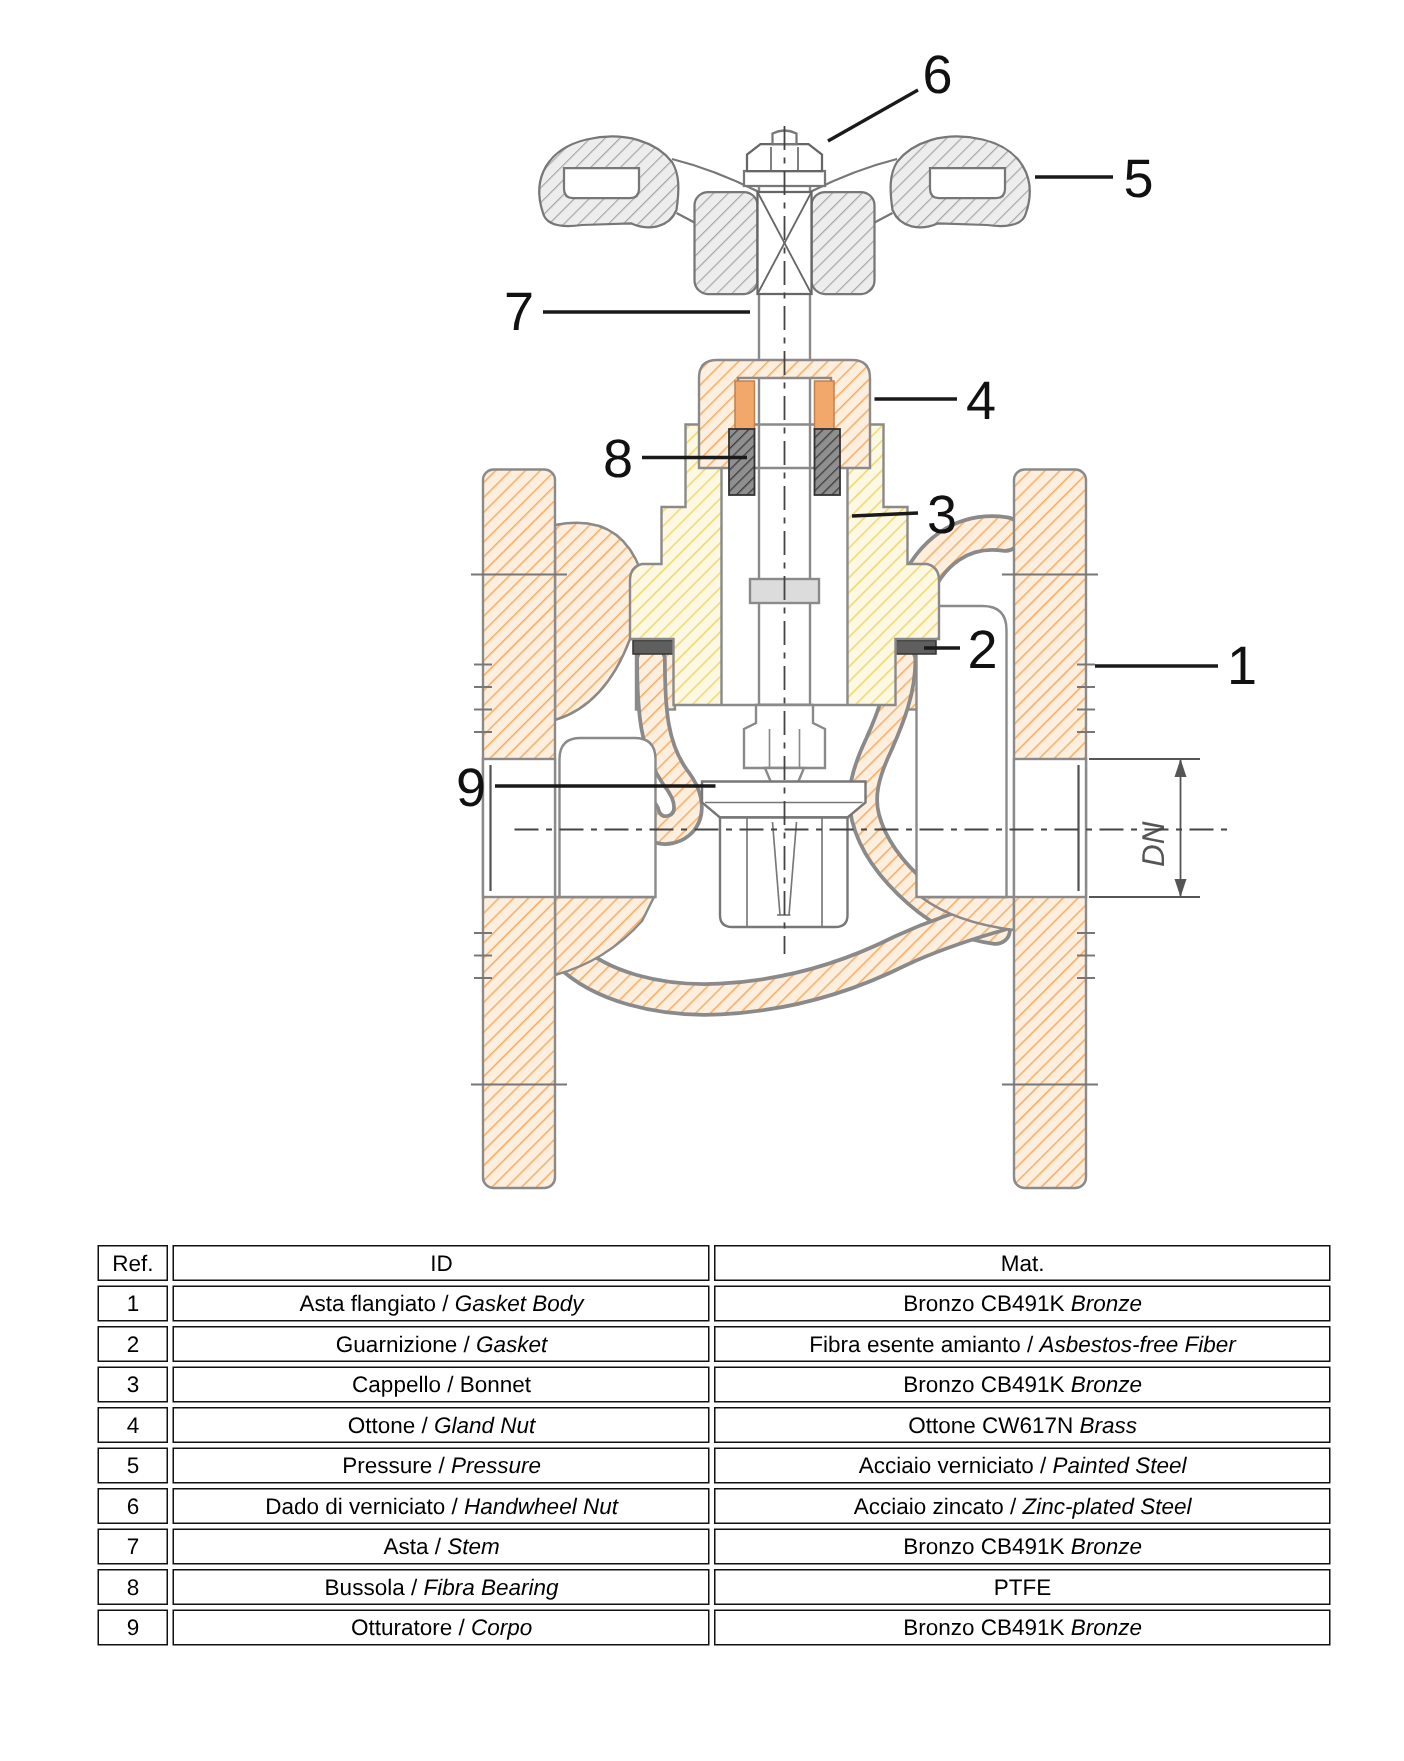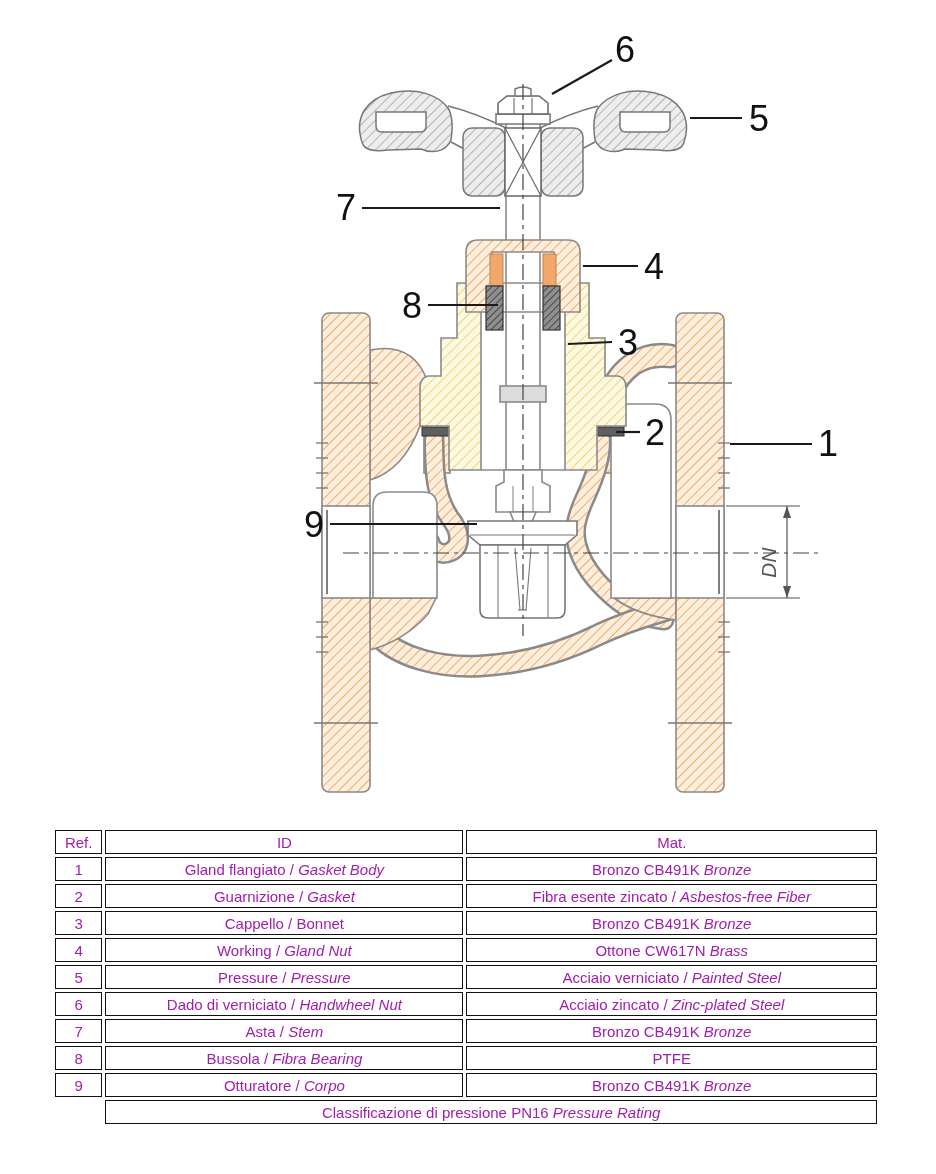--- a/index.html
+++ b/index.html
@@ -1,23 +1,23 @@
 <!DOCTYPE html>
 <html><head>
 <meta charset="utf-8">
 <style>
   html,body{margin:0;padding:0;background:#ffffff;}
   .page{position:relative;width:936px;height:1174px;background:#fff;overflow:hidden;
         font-family:"Liberation Sans", sans-serif;}
   .drawing{position:absolute;left:0;top:0;}
   .callout-num{font-family:"Liberation Sans", sans-serif;font-size:36px;fill:#111;}
   .dn-text{font-family:"Liberation Sans", sans-serif;font-style:italic;font-size:21px;fill:#555;}
-  .parts-table{position:absolute;left:52px;top:827px;width:828px;
+  .parts-table{position:absolute;left:62px;top:827px;width:828px;
         border-collapse:separate;border-spacing:3px;table-layout:fixed;
-        font-size:15px;color:#a21caf;}
+        font-size:15px;color:#000000;}
   .parts-table td{border:1.6px solid #111;text-align:center;vertical-align:middle;
         height:22px;padding:0 4px;overflow:hidden;white-space:nowrap;}
   .parts-table td.filler{border:none;}
   .parts-table i{font-style:italic;}
   .col-ref{width:47px;}
   .col-id{width:356px;}
   .col-mat{width:408px;}
 </style>
 </head>
 <body>
@@ -198,36 +198,36 @@
         <col class="col-mat">
       </colgroup>
     <tbody>
       <tr>
         <td>Ref.</td>
         <td>ID</td>
         <td>Mat.</td>
       </tr>
       <tr>
         <td>1</td>
-        <td><span>Gland flangiato / </span><i>Gasket Body</i></td>
+        <td><span>Asta flangiato / </span><i>Gasket Body</i></td>
         <td><span>Bronzo CB491K </span><i>Bronze</i></td>
       </tr>
       <tr>
         <td>2</td>
         <td><span>Guarnizione / </span><i>Gasket</i></td>
-        <td><span>Fibra esente zincato / </span><i>Asbestos-free Fiber</i></td>
+        <td><span>Fibra esente amianto / </span><i>Asbestos-free Fiber</i></td>
       </tr>
       <tr>
         <td>3</td>
         <td><span>Cappello / Bonnet</span><i></i></td>
         <td><span>Bronzo CB491K </span><i>Bronze</i></td>
       </tr>
       <tr>
         <td>4</td>
-        <td><span>Working / </span><i>Gland Nut</i></td>
+        <td><span>Ottone / </span><i>Gland Nut</i></td>
         <td><span>Ottone CW617N </span><i>Brass</i></td>
       </tr>
       <tr>
         <td>5</td>
         <td><span>Pressure / </span><i>Pressure</i></td>
         <td><span>Acciaio verniciato / </span><i>Painted Steel</i></td>
       </tr>
       <tr>
         <td>6</td>
         <td><span>Dado di verniciato / </span><i>Handwheel Nut</i></td>
@@ -241,21 +241,15 @@
       <tr>
         <td>8</td>
         <td><span>Bussola / </span><i>Fibra Bearing</i></td>
         <td><span>PTFE</span><i></i></td>
       </tr>
       <tr>
         <td>9</td>
         <td><span>Otturatore / </span><i>Corpo</i></td>
         <td><span>Bronzo CB491K </span><i>Bronze</i></td>
       </tr>
-      <tr>
-        <td class="filler"></td>
-        <td colspan="2">
-          <span>Classificazione di pressione PN16 </span><i>Pressure Rating</i>
-        </td>
-      </tr>
     </tbody>
   </table>
 </div>
 
 </body></html>

